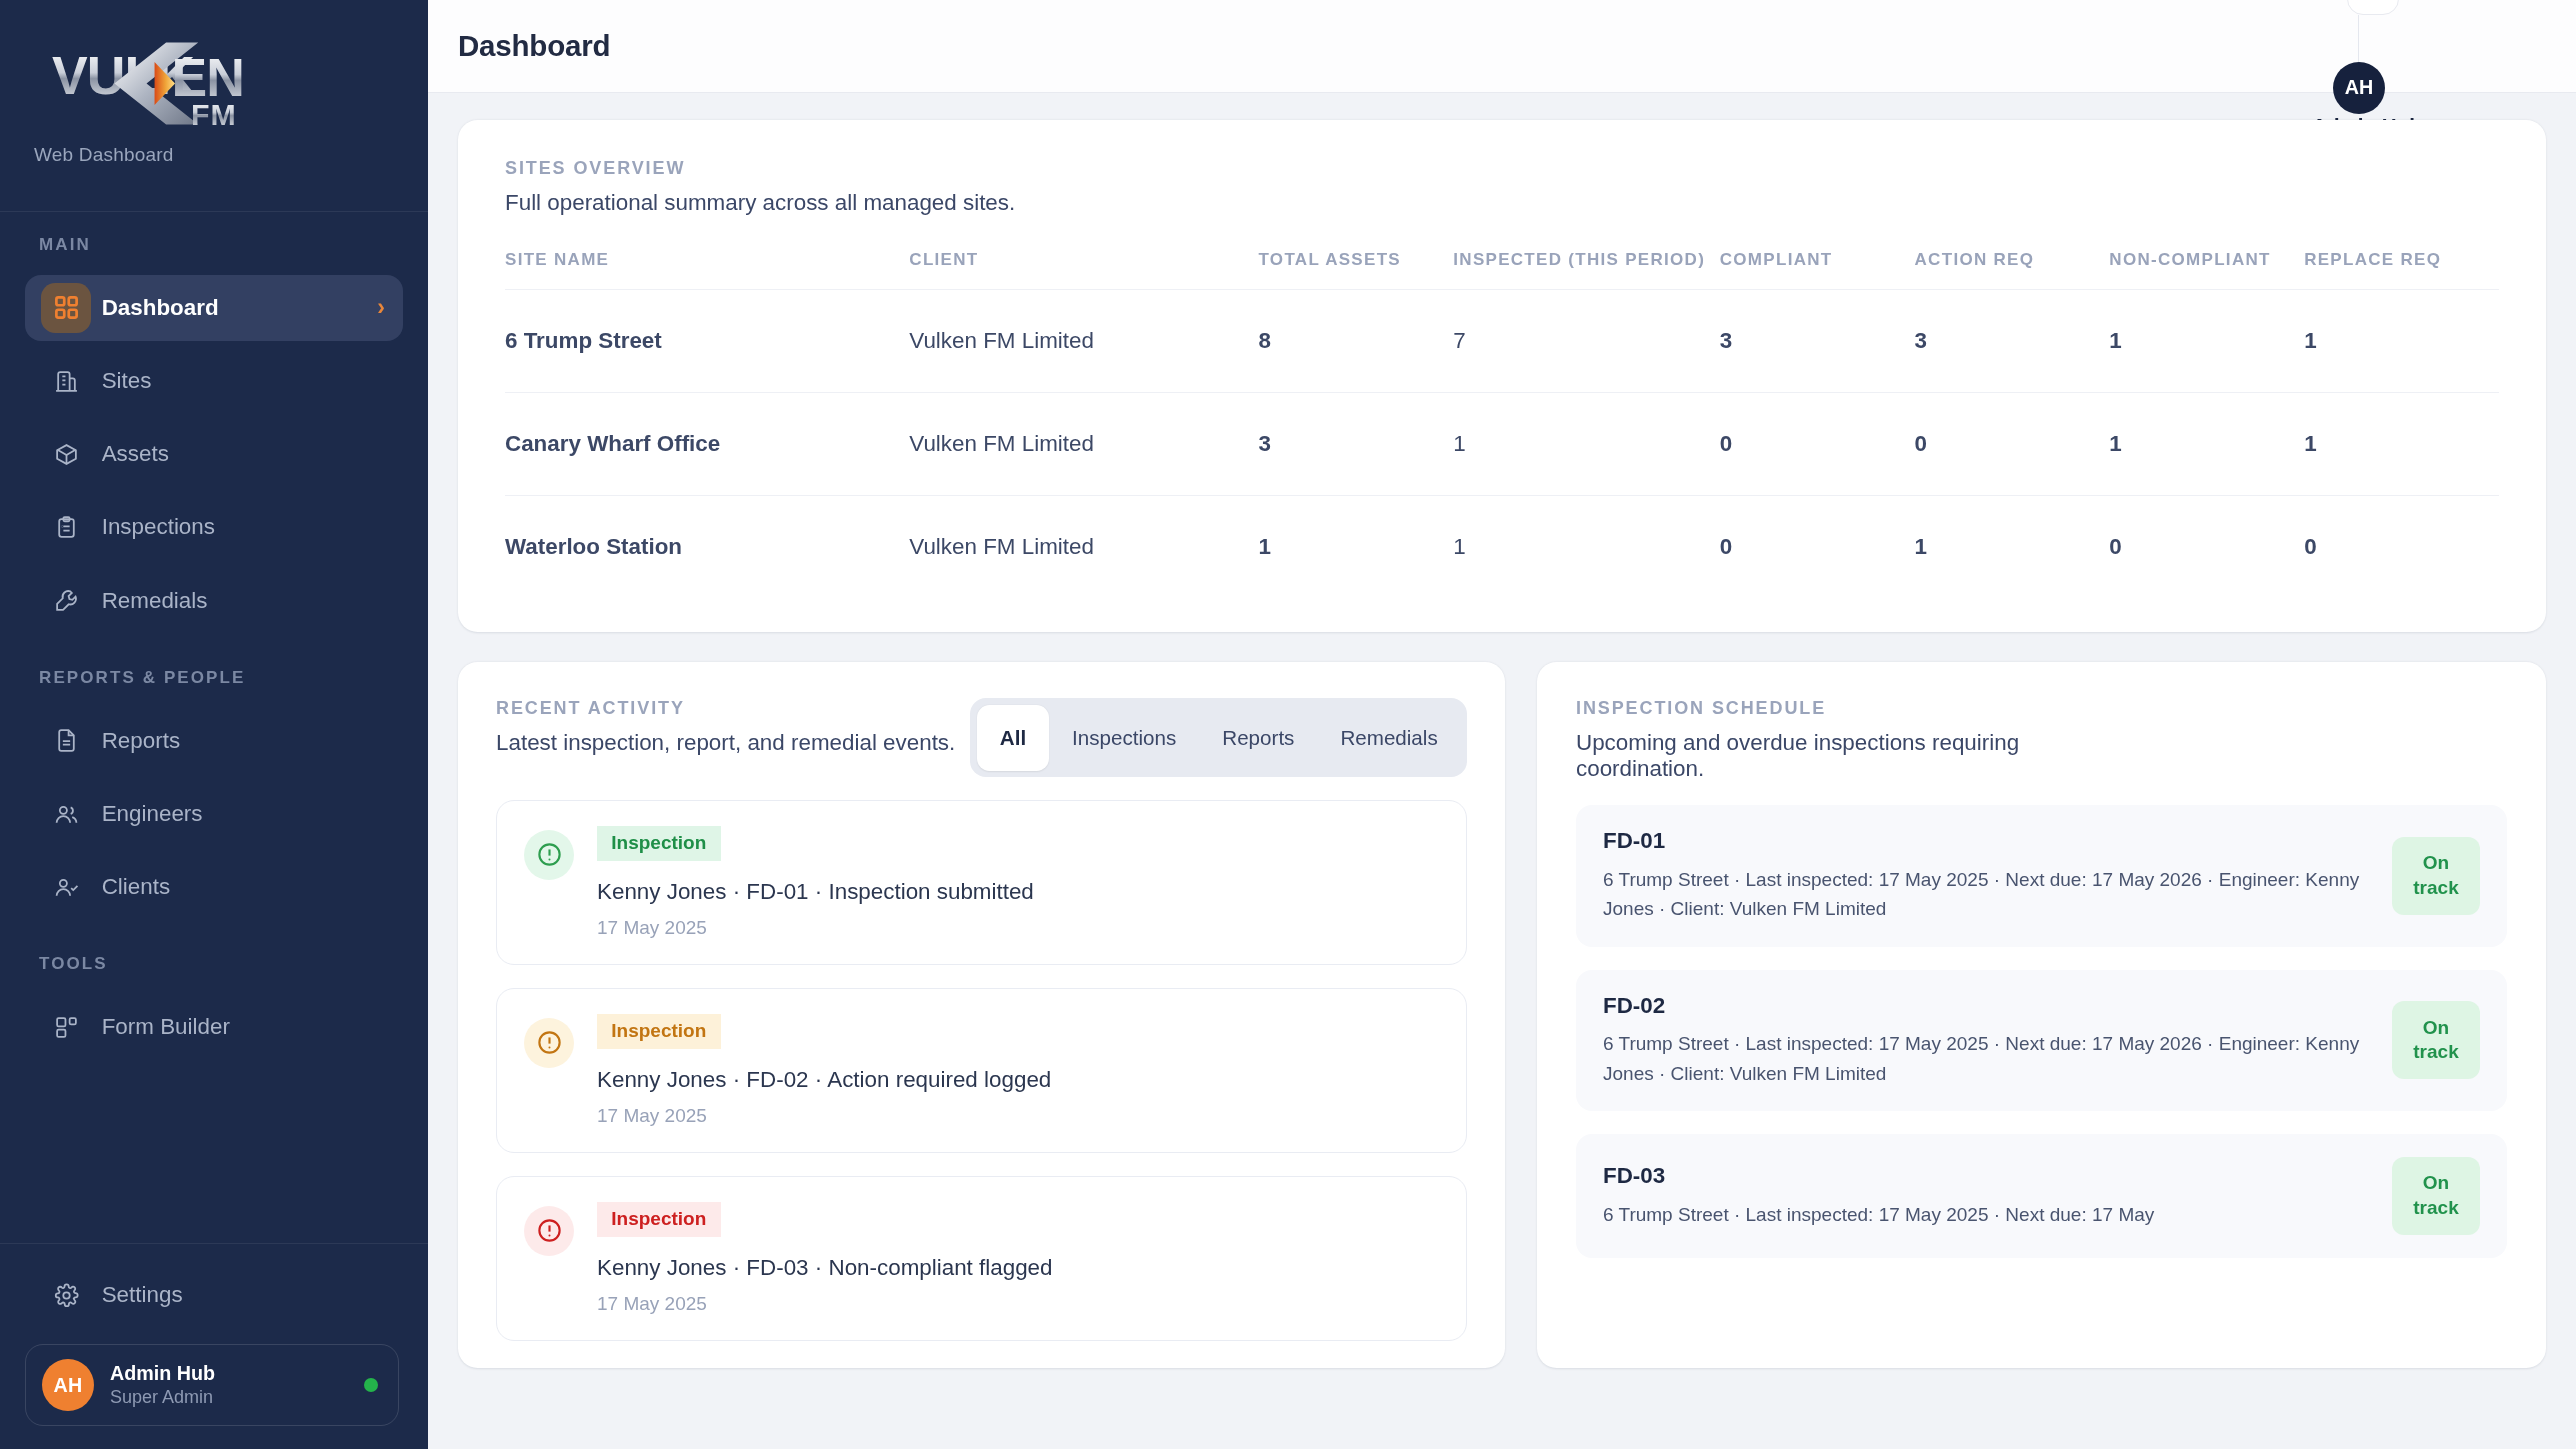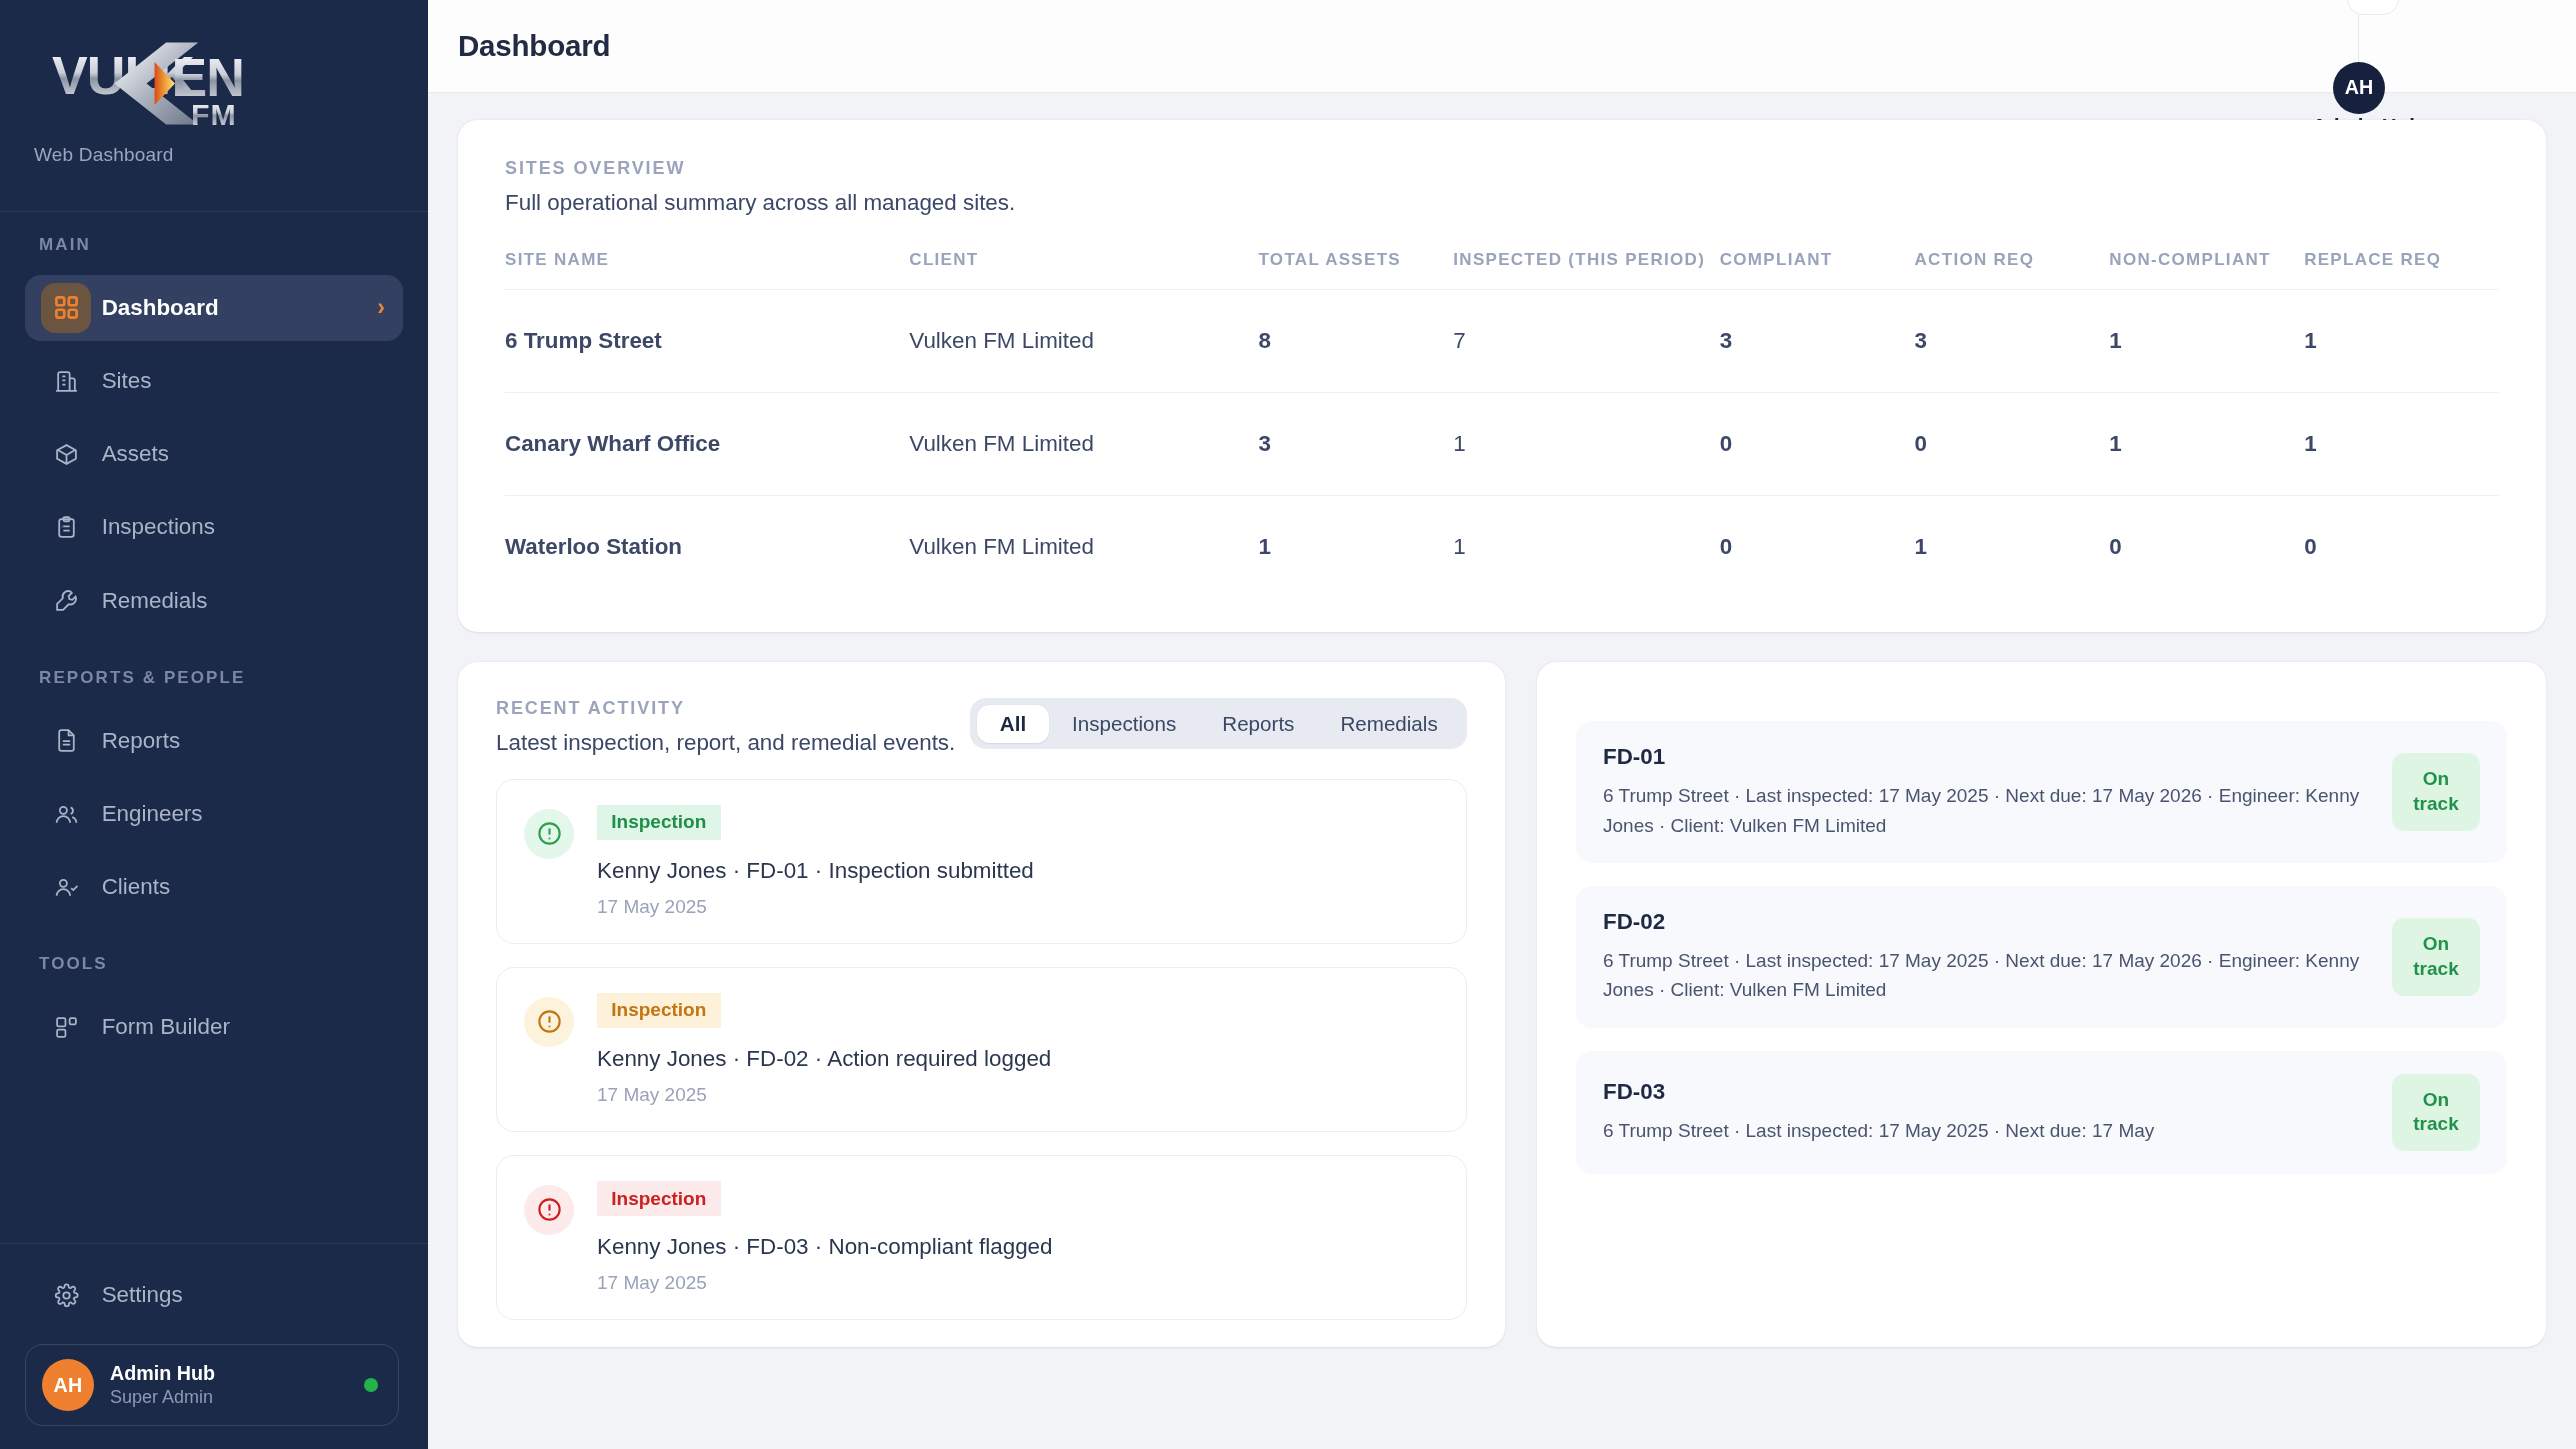--- a/index.html
+++ b/index.html
@@ -149,21 +149,21 @@
   .lower { display: flex; gap: 32px; margin-top: 30px; }
   .activity-card { width: 1047px; flex: 0 0 1047px; padding: 36px 38px 27px 38px; }
   .schedule-card { flex: 1; padding: 36px 39px 27px 39px; }
 
   .card-head { display: flex; align-items: flex-start; }
   .seg {
     margin-left: auto; background: #e7eaf1; border-radius: 16px; padding: 6.3px;
     display: flex; align-items: center; gap: 0;
   }
   .seg-item {
-    padding: 7px 23px; font-size: 20.6px; color: #3b4767; border-radius: 12.5px; cursor: pointer;
+    padding: 21px 23px; font-size: 20.6px; color: #3b4767; border-radius: 12.5px; cursor: pointer;
   }
   .seg-item.active { background: #fff; font-weight: 700; color: #1e2943; box-shadow: 0 0.9px 1.8px rgba(0,0,0,.08); }
 
   .act-item {
     margin-top: 23px; border: 0.9px solid #e9ecf3; border-radius: 18px;
     padding: 25px 27px; display: flex; align-items: flex-start;
   }
   .act-ico {
     width: 50px; height: 50px; border-radius: 50%;
     display:flex;align-items:center;justify-content:center; flex: 0 0 50px; margin-top: 3.6px;
@@ -526,20 +526,24 @@
             <div class="act-body">
               <span class="act-badge red">Inspection</span>
               <div class="act-text">Kenny Jones · FD-03 · Non-compliant flagged</div>
               <div class="act-date">17 May 2025</div>
             </div>
           </div>
         </section>
 
         <section class="card schedule-card">
           <div class="card-head">
+            <div style="max-width:501px;">
+              <div class="eyebrow">INSPECTION SCHEDULE</div>
+              <div class="subtitle">Upcoming and overdue inspections requiring coordination.</div>
+            </div>
           </div>
 
           <div class="sched-item">
             <div class="sched-main">
               <div class="sched-id">FD-01</div>
               <div class="sched-meta">6 Trump Street · Last inspected: 17 May 2025 · Next due: 17 May 2026 · Engineer: Kenny Jones · Client: Vulken FM Limited</div>
             </div>
             <div class="sched-pill">On track</div>
           </div>
 

